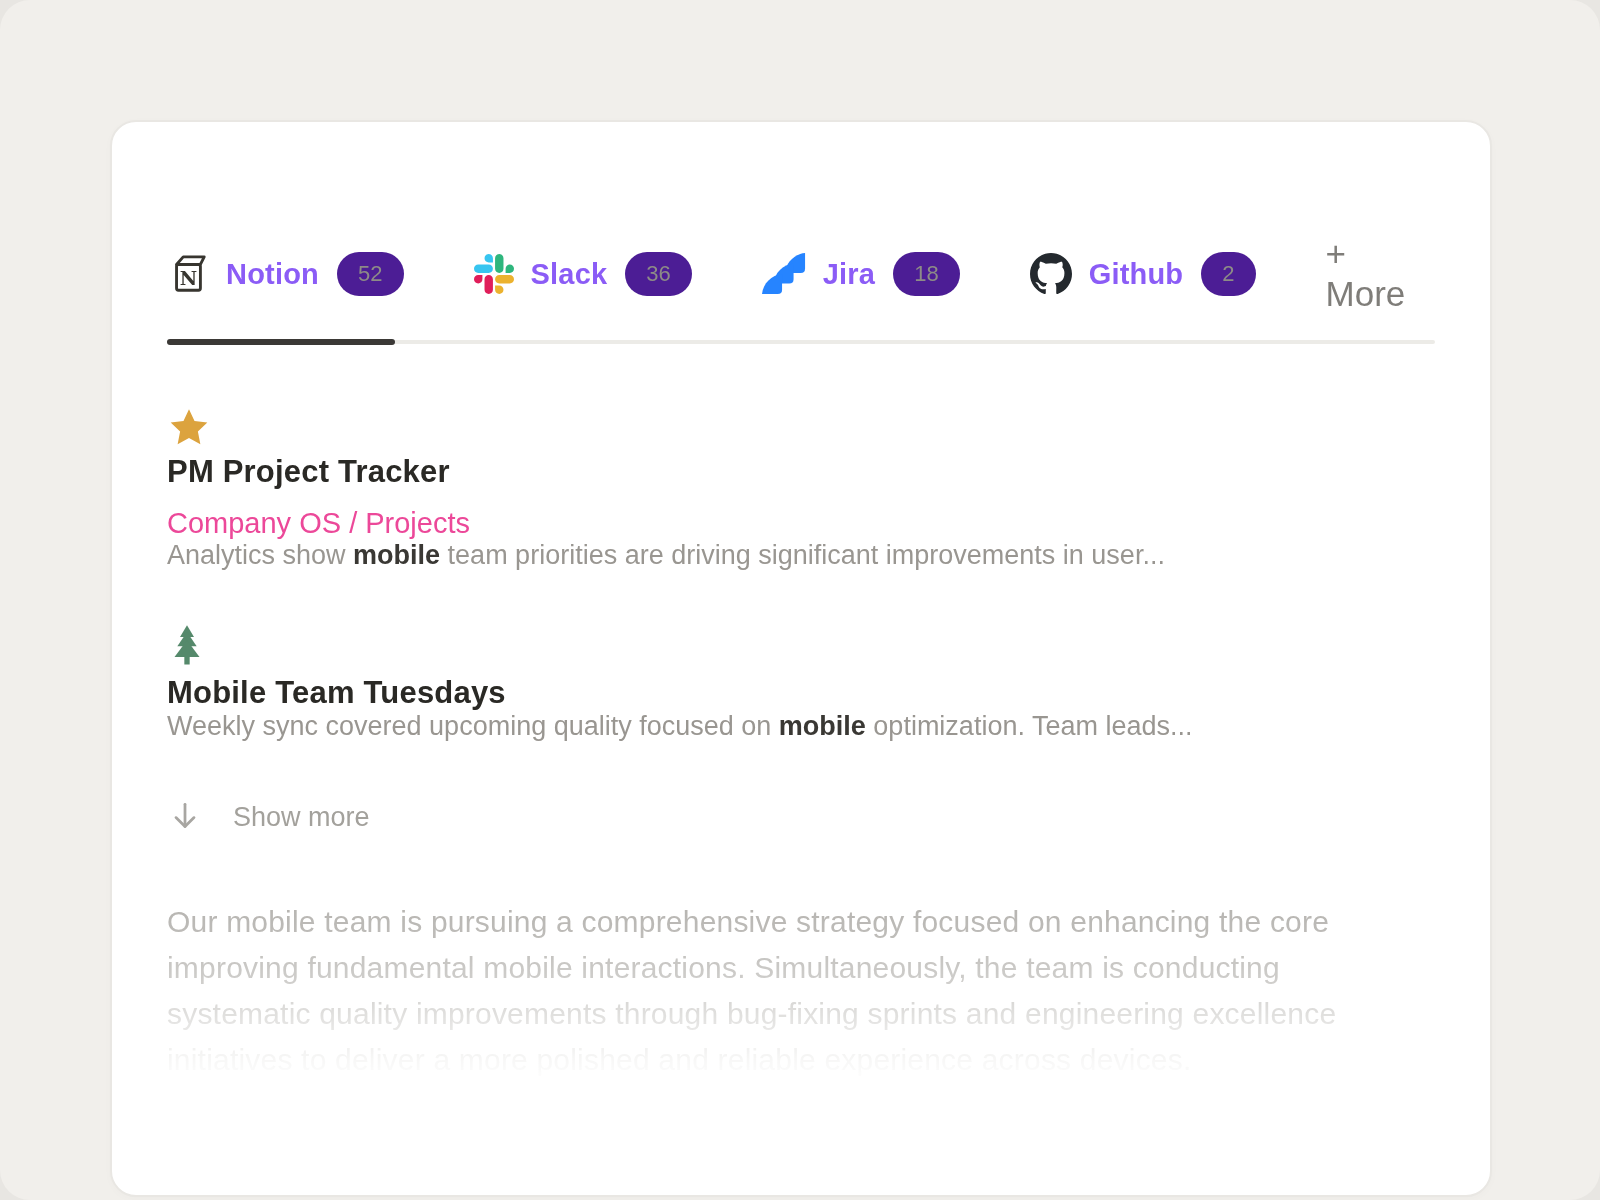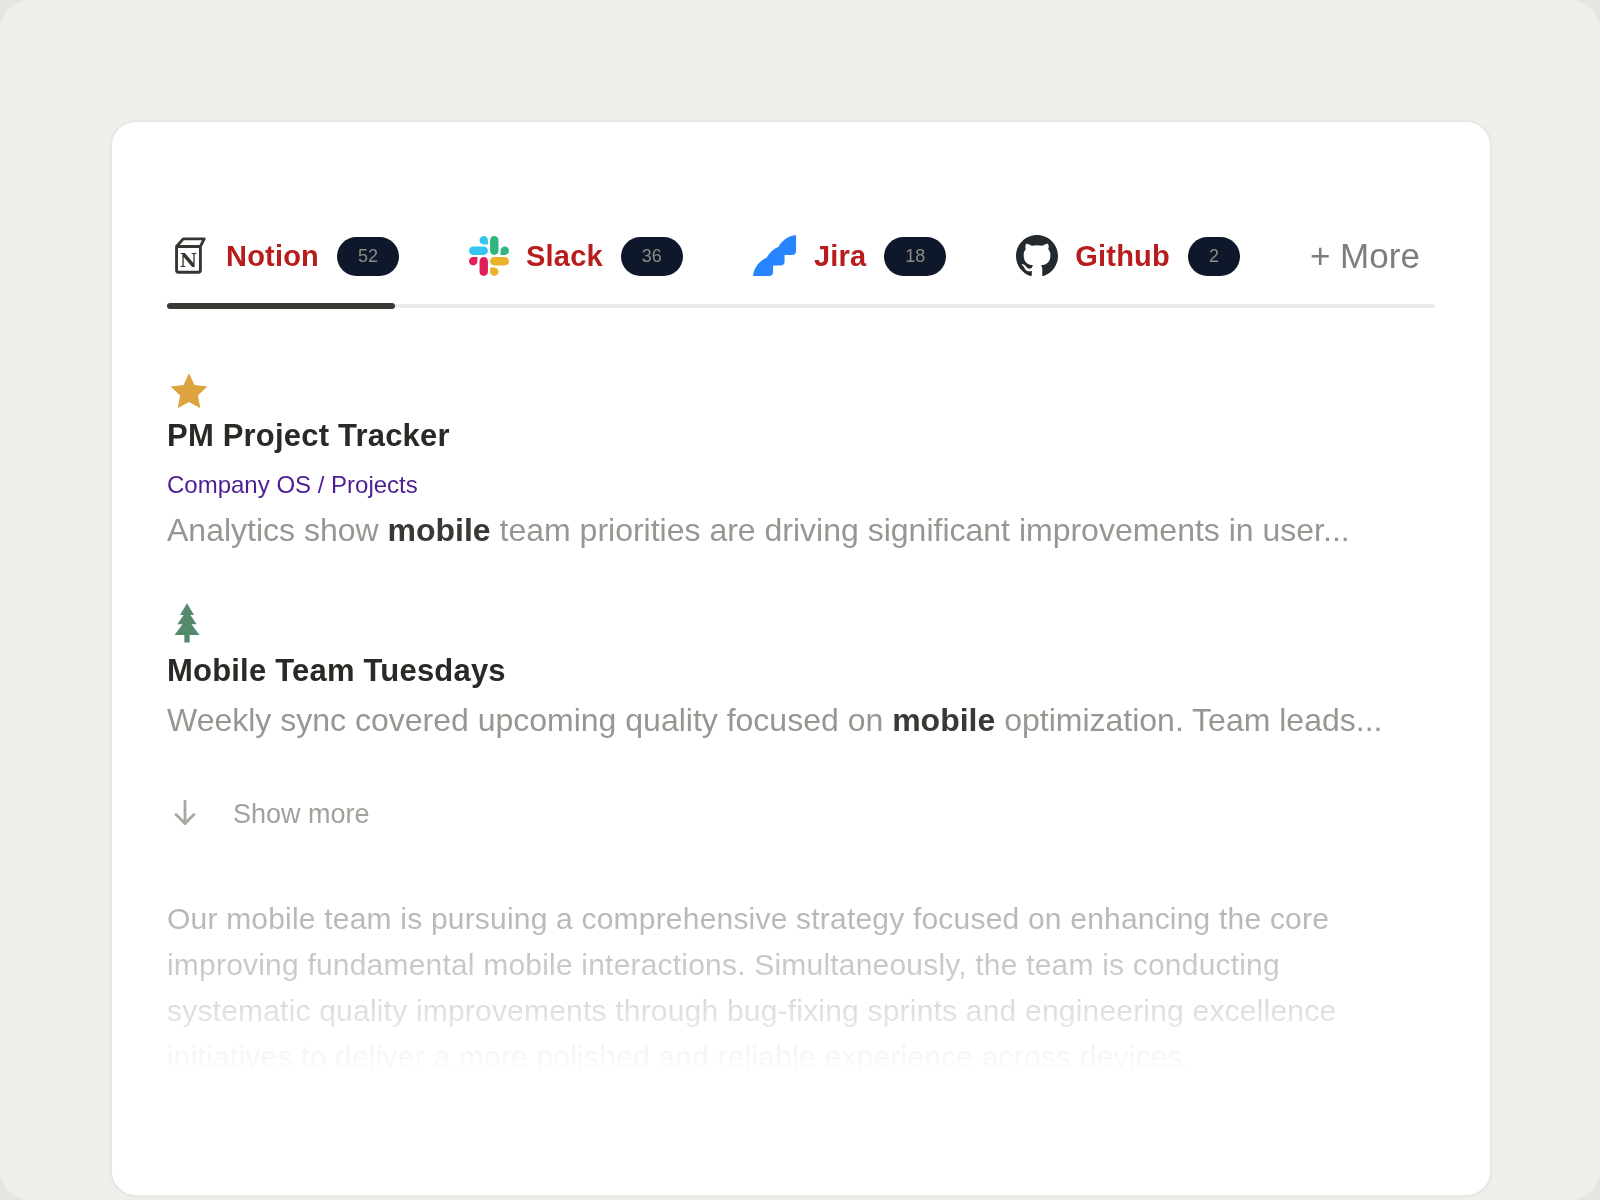--- a/index.html
+++ b/index.html
@@ -3,32 +3,32 @@
 <meta charset="utf-8">
 <style>
   html,body{margin:0;padding:0;background:#e8e6e2;}
   .page{width:1600px;height:1200px;background:#f1efeb;border-radius:30px;position:relative;overflow:hidden;font-family:"Liberation Sans", sans-serif;}
   .card{position:absolute;left:110px;top:120px;width:1382px;height:1077px;background:#ffffff;border:2px solid #e9e7e3;border-radius:26px;box-sizing:border-box;padding:54px 55px 0 55px;box-shadow:0 2px 8px rgba(0,0,0,0.02);}
   .search-bar{height:100px;border-radius:60px;background:#f7f6f3;border:2px solid #ecebe7;display:flex;align-items:center;padding:0 40px;gap:28px;box-sizing:border-box;}
   .search-text{font-size:34px;color:#2e2c28;letter-spacing:.2px;}
   .tabs{display:flex;align-items:center;margin-top:58px;}
   .tab{display:flex;align-items:center;margin-right:70px;cursor:pointer;}
   .tab svg{margin-right:17px;flex:none;}
-  .tab-label{font-size:29px;font-weight:700;color:#b91c1c;letter-spacing:.2px;}
-  .tab-count{margin-left:18px;background:#0f172a;color:#8d8b87;font-size:18px;padding:9px 21px;border-radius:999px;}
+  .tab-label{font-size:29px;font-weight:700;color:#8b5cf6;letter-spacing:.2px;}
+  .tab-count{margin-left:18px;background:#4c1d95;color:#8d8b87;font-size:22px;padding:9px 21px;border-radius:999px;}
   .tab-more{font-size:35px;color:#7f7d79;cursor:pointer;}
   .tabs-rule{margin-top:26px;height:4px;background:#ecebe7;position:relative;border-radius:2px;}
   .active-ind{position:absolute;left:0;top:-1px;width:228px;height:6px;background:#3b3936;border-radius:3px;}
   .results{margin-top:62px;}
   .result{display:flex;margin-bottom:52px;flex-direction:column;}
   .ricon{width:66px;flex:none;padding-top:0px;}
   .rbody{flex:1;}
   .result-title{font-size:31px;font-weight:700;color:#2a2925;letter-spacing:.2px;}
-  .result-crumb{margin-top:17px;font-size:24px;color:#4c1d95;}
-  .result-snippet{margin-top:13px;font-size:32px;color:#999691;}
+  .result-crumb{margin-top:17px;font-size:29px;color:#ec4899;}
+  .result-snippet{font-size:27px;color:#999691;}
   .result-snippet b{color:#3a3834;font-weight:700;}
   .show-more{display:flex;align-items:center;margin-top:6px;font-size:27px;color:#a3a19c;cursor:pointer;}
   .show-more .ricon{padding-top:4px;}
   .summary{margin-top:58px;font-size:30px;line-height:46px;color:#b1afab;letter-spacing:.2px;
     -webkit-mask-image:linear-gradient(to bottom, rgba(0,0,0,.95) 0%, rgba(0,0,0,.82) 22%, rgba(0,0,0,.58) 48%, rgba(0,0,0,.30) 70%, rgba(0,0,0,.10) 87%, rgba(0,0,0,0) 100%);
     mask-image:linear-gradient(to bottom, rgba(0,0,0,.95) 0%, rgba(0,0,0,.82) 22%, rgba(0,0,0,.58) 48%, rgba(0,0,0,.30) 70%, rgba(0,0,0,.10) 87%, rgba(0,0,0,0) 100%);}
   .sline{white-space:nowrap;overflow:hidden;}
 </style>
 </head>
 <body>

